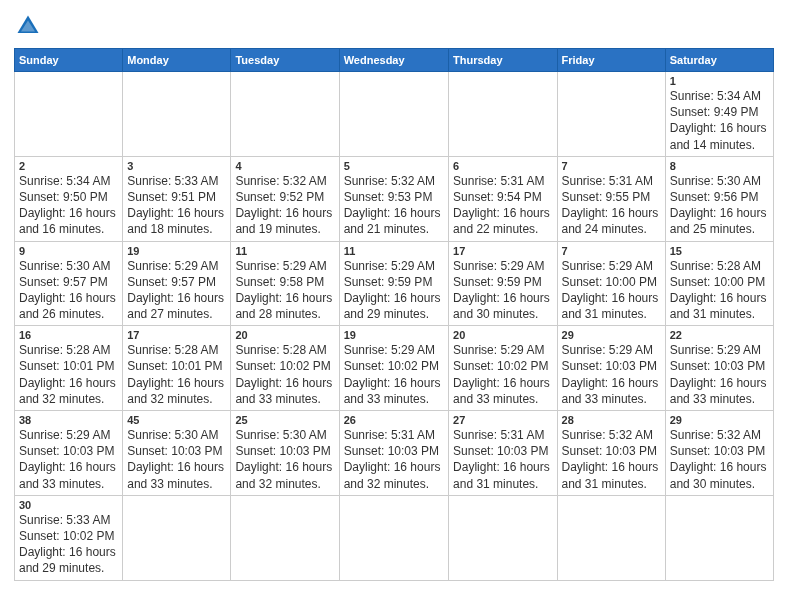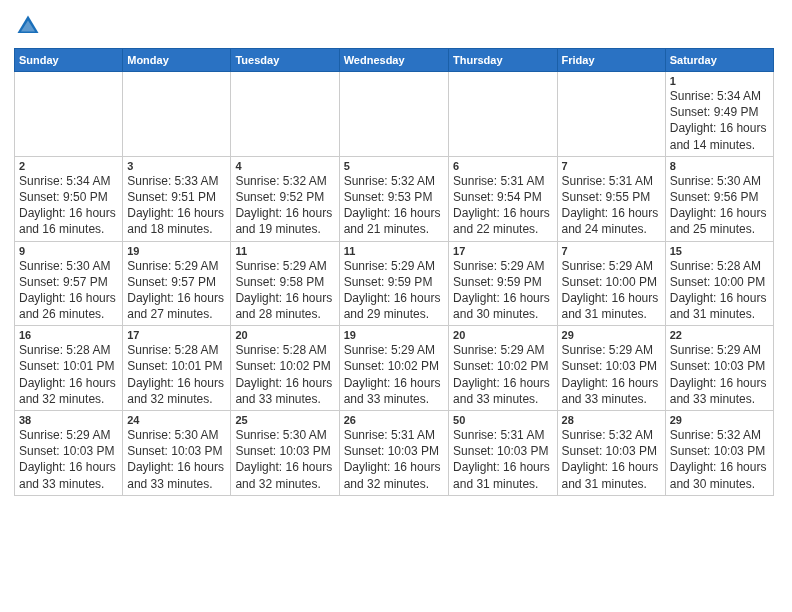--- a/index.html
+++ b/index.html
@@ -300,57 +300,72 @@
         </tr>
         <tr>
           <td>
             <span class="day-number">38</span>
             <div class="day-info" style="white-space: pre-line;">Sunrise: 5:29 AM
 Sunset: 10:03 PM
 Daylight: 16 hours
 and 33 minutes.</div>
           </td>
           <td>
-            <span class="day-number">24</span>
+            <span class="day-number">45</span>
             <div class="day-info" style="white-space: pre-line;">Sunrise: 5:30 AM
 Sunset: 10:03 PM
 Daylight: 16 hours
 and 33 minutes.</div>
           </td>
           <td>
             <span class="day-number">25</span>
             <div class="day-info" style="white-space: pre-line;">Sunrise: 5:30 AM
 Sunset: 10:03 PM
 Daylight: 16 hours
 and 32 minutes.</div>
           </td>
           <td>
             <span class="day-number">26</span>
             <div class="day-info" style="white-space: pre-line;">Sunrise: 5:31 AM
 Sunset: 10:03 PM
 Daylight: 16 hours
 and 32 minutes.</div>
           </td>
           <td>
-            <span class="day-number">50</span>
+            <span class="day-number">27</span>
             <div class="day-info" style="white-space: pre-line;">Sunrise: 5:31 AM
 Sunset: 10:03 PM
 Daylight: 16 hours
 and 31 minutes.</div>
           </td>
           <td>
             <span class="day-number">28</span>
             <div class="day-info" style="white-space: pre-line;">Sunrise: 5:32 AM
 Sunset: 10:03 PM
 Daylight: 16 hours
 and 31 minutes.</div>
           </td>
           <td>
             <span class="day-number">29</span>
             <div class="day-info" style="white-space: pre-line;">Sunrise: 5:32 AM
 Sunset: 10:03 PM
 Daylight: 16 hours
 and 30 minutes.</div>
           </td>
+        </tr>
+        <tr class="last-row">
+          <td>
+            <span class="day-number">30</span>
+            <div class="day-info" style="white-space: pre-line;">Sunrise: 5:33 AM
+Sunset: 10:02 PM
+Daylight: 16 hours
+and 29 minutes.</div>
+          </td>
+          <td class="empty-cell"></td>
+          <td class="empty-cell"></td>
+          <td class="empty-cell"></td>
+          <td class="empty-cell"></td>
+          <td class="empty-cell"></td>
+          <td class="empty-cell"></td>
         </tr>
       </tbody>
   </table>
 </div>
 
 </body></html>

